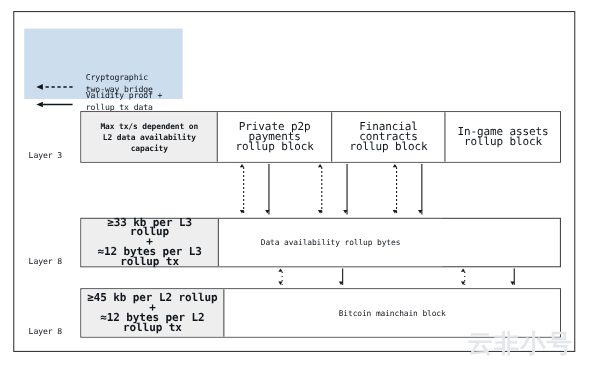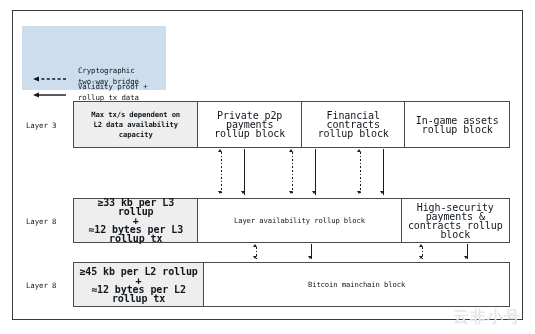--- a/index.html
+++ b/index.html
@@ -63,20 +63,21 @@
     letter-spacing: -0.1px;
   }
 
   
   .layer-label {
     position: absolute;
     left: 26px;
     font-size: 7.4px;
     color: #10161c;
     letter-spacing: -0.1px;
+    margin-top: 16px;
   }
 
   
   .row {
     position: absolute;
     left: 73px;
     border: 1px solid #4a4a4a;
     box-sizing: border-box;
     display: flex;
   }
@@ -123,21 +124,21 @@
   }
   .ahead.down { border-top: 3.6px solid #1a1a1a; }
   .ahead.up   { border-bottom: 3.6px solid #1a1a1a; }
 
   
   #watermark {
     position: absolute;
     right: 14px;
     bottom: 6px;
     font-family: "DejaVu Sans", sans-serif;
-    font-size: 16px;
+    font-size: 23px;
     font-weight: 700;
     color: #e4e7ea;
     letter-spacing: 1px;
     user-select: none;
   }
 </style>
 </head>
 <body>
 
 <div id="stage">
@@ -202,23 +203,21 @@
     <div class="ahead up" style="left:357.4px; top:149px"></div>
 
     <div class="conn solid" style="left:383px; top:149px; height:46px"></div>
     <div class="ahead down" style="left:380.4px; top:191px"></div>
   </div>
 
   <div class="row" id="row2">
     <div class="cell shaded" style="width:124px">≥33 kb per L3 rollup
 +
 ≈12 bytes per L3 rollup tx</div>
-    <div class="cell plain big" style="width:204px">Layer availability rollup block</div>
-    <div class="cell plain" style="width:109px">High-security payments &amp;
-contracts rollup block</div>
+    <div class="cell plain big" style="width:204px">Data availability rollup bytes</div>
   </div>
 
   <div>
     <div class="conn dotted" style="left:256px; top:247px; height:12px"></div>
     <div class="ahead down" style="left:253.4px; top:256px"></div>
     <div class="ahead up" style="left:253.4px; top:244px"></div>
 
     <div class="conn solid" style="left:311px; top:244px; height:15px"></div>
     <div class="ahead down" style="left:308.4px; top:256px"></div>
 

